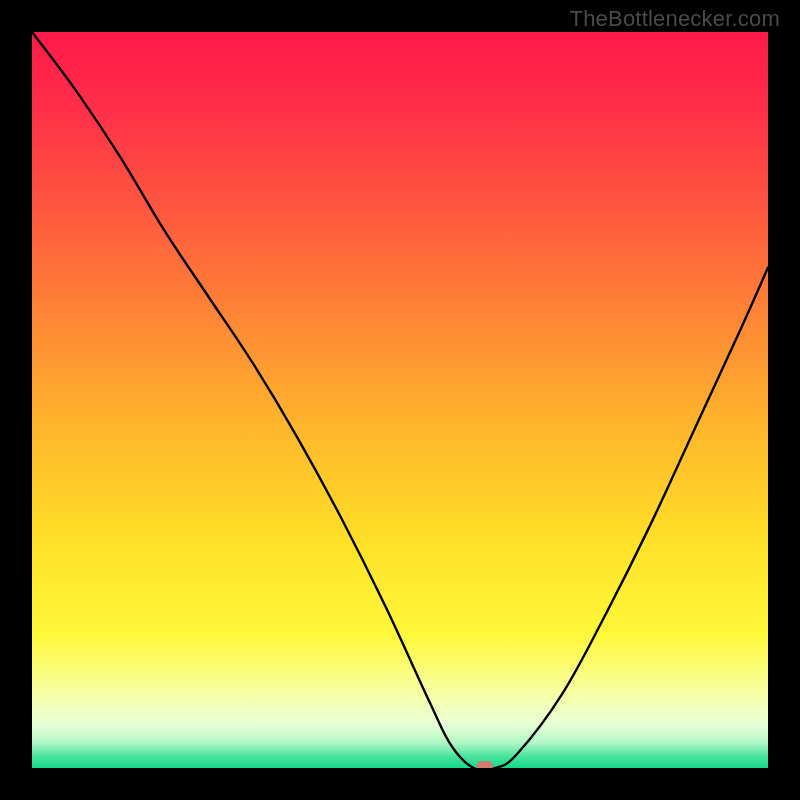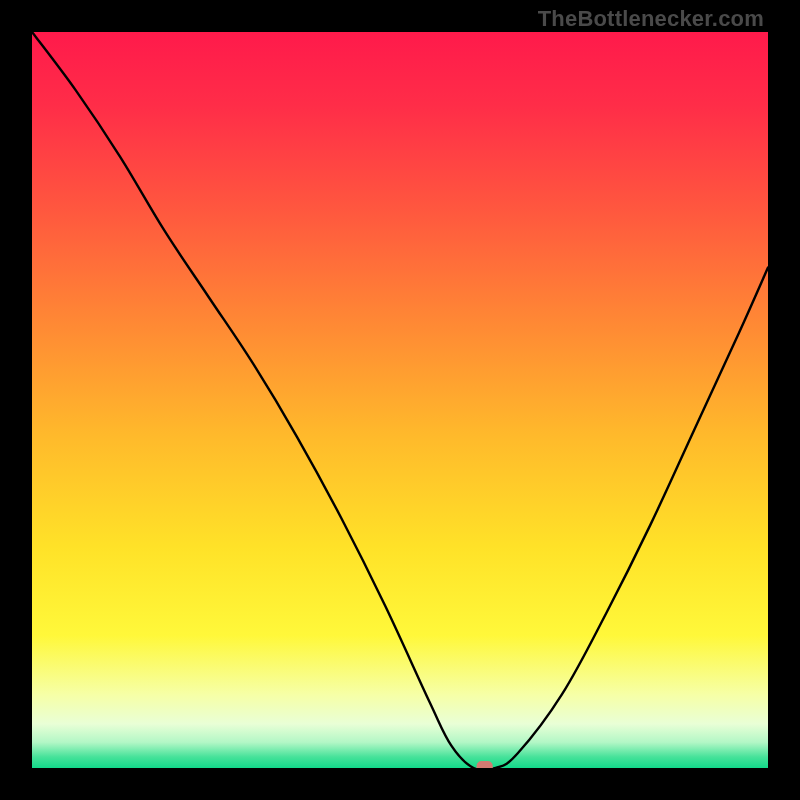--- a/index.html
+++ b/index.html
@@ -20,25 +20,25 @@
     position: absolute;
     left: 32px;
     top: 32px;
     width: 736px;
     height: 736px;
     overflow: hidden;
   }
   .watermark {
     position: absolute;
     top: 6px;
-    right: 36px;
+    right: 20px;
     color: #4a4a4a;
     font-size: 22px;
     letter-spacing: 0.2px;
-    font-weight: 700;
+    font-weight: 400;
   }
 </style>
 </head>
 <body>
 
 <div class="stage">
   <div class="watermark">TheBottlenecker.com</div>
   <div class="plot">
     <svg id="chart-svg" width="736" height="736" viewBox="0 0 736 736">
       <defs>

